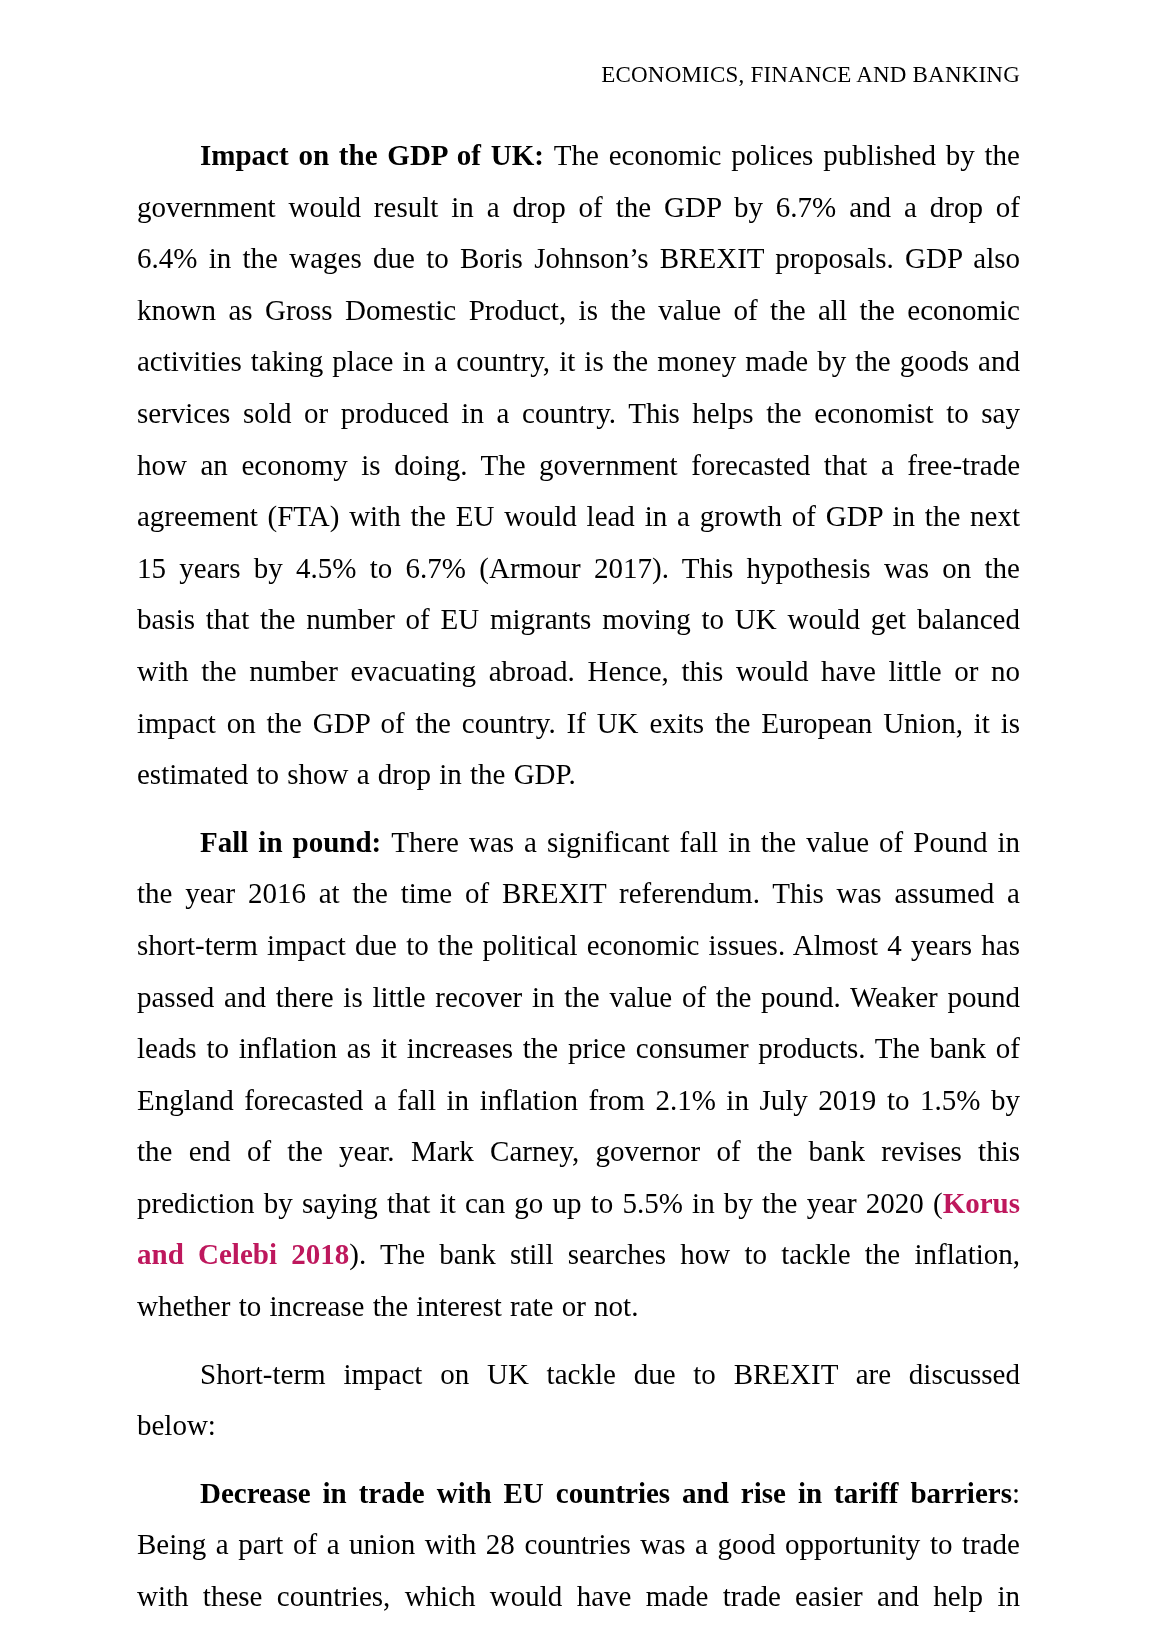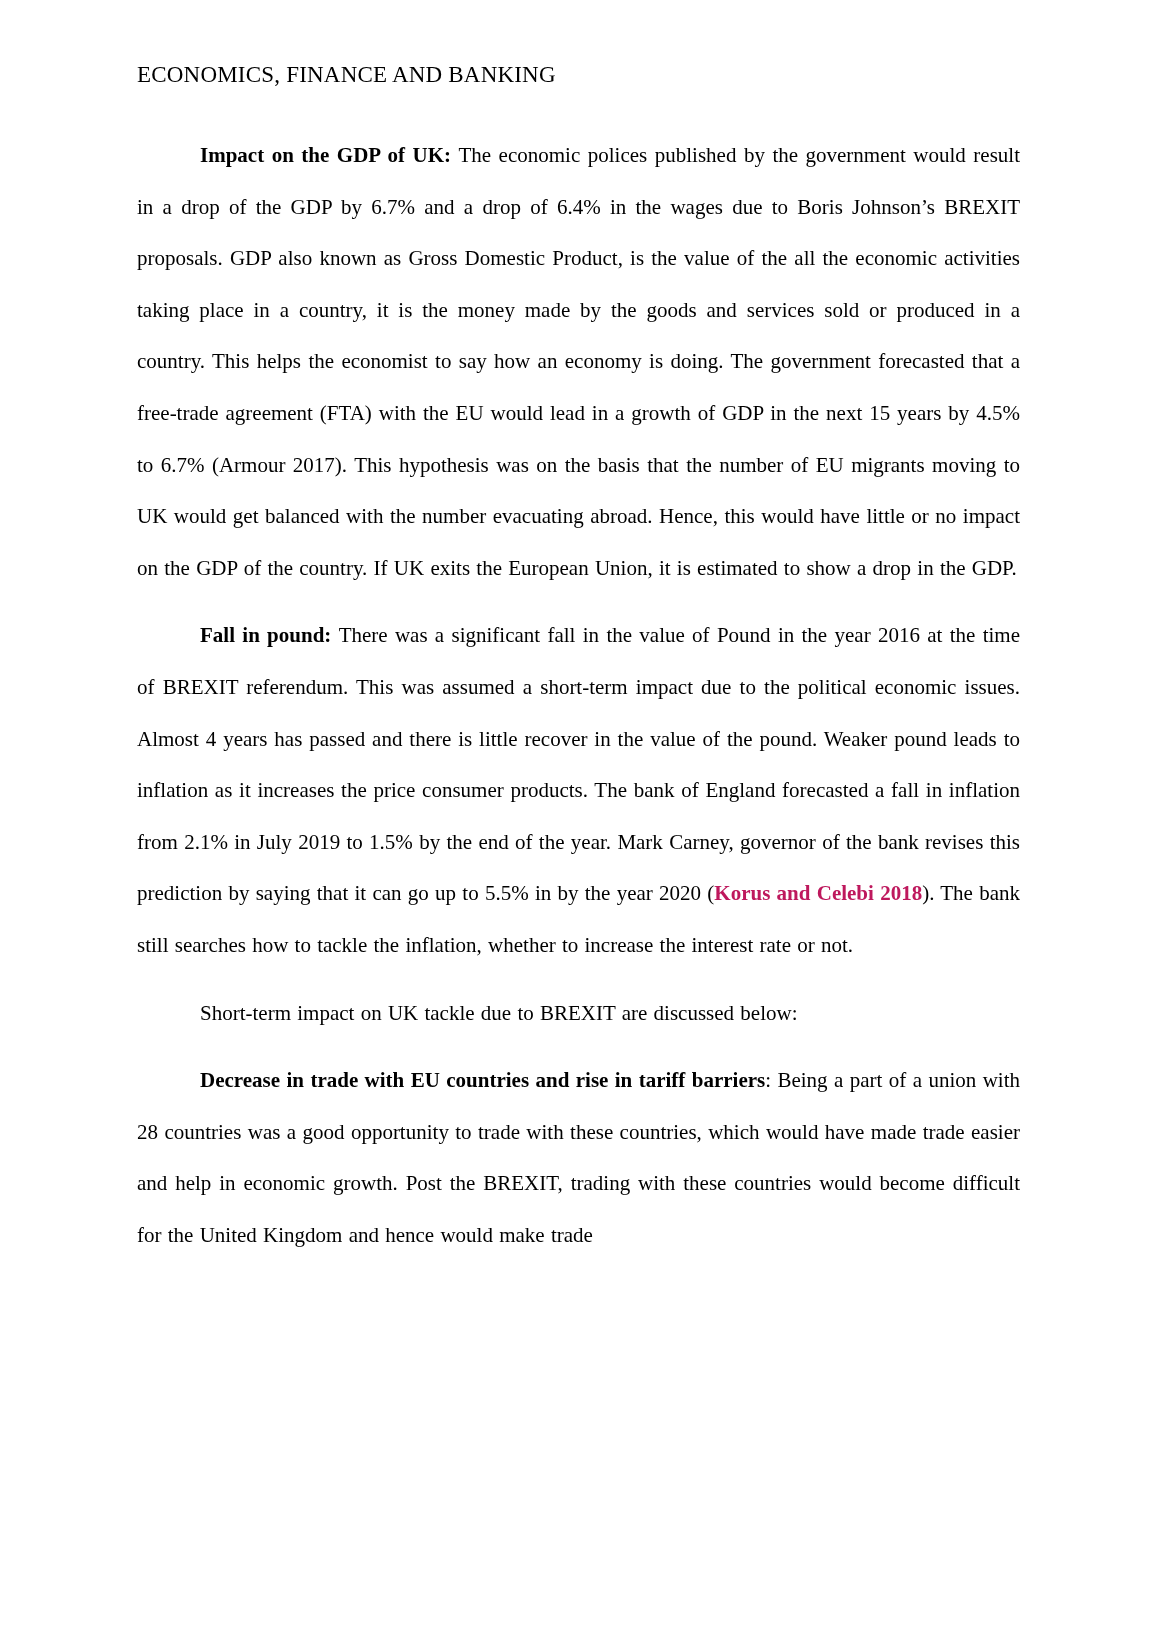--- a/index.html
+++ b/index.html
@@ -17,29 +17,29 @@
     padding: 60px 138px 0 137px;
     font-family: "Liberation Serif", "DejaVu Serif", serif;
     color: #000000;
     overflow: hidden;
   }
   .doc-header {
     font-size: 23px;
     line-height: 30px;
     font-weight: normal;
     letter-spacing: 0.2px;
-    text-align: left;
+    text-align: right;
     color: #000000;
   }
   .doc-body {
     margin-top: 40px;
   }
   .para {
     margin: 0 0 16px 0;
-    font-size: 21px;
+    font-size: 29px;
     line-height: 51.6px;
     text-align: justify;
     text-indent: 63px;
     color: #000000;
     word-spacing: 1px;
   }
   .run-bold {
     font-weight: bold;
   }
   .run-regular {

